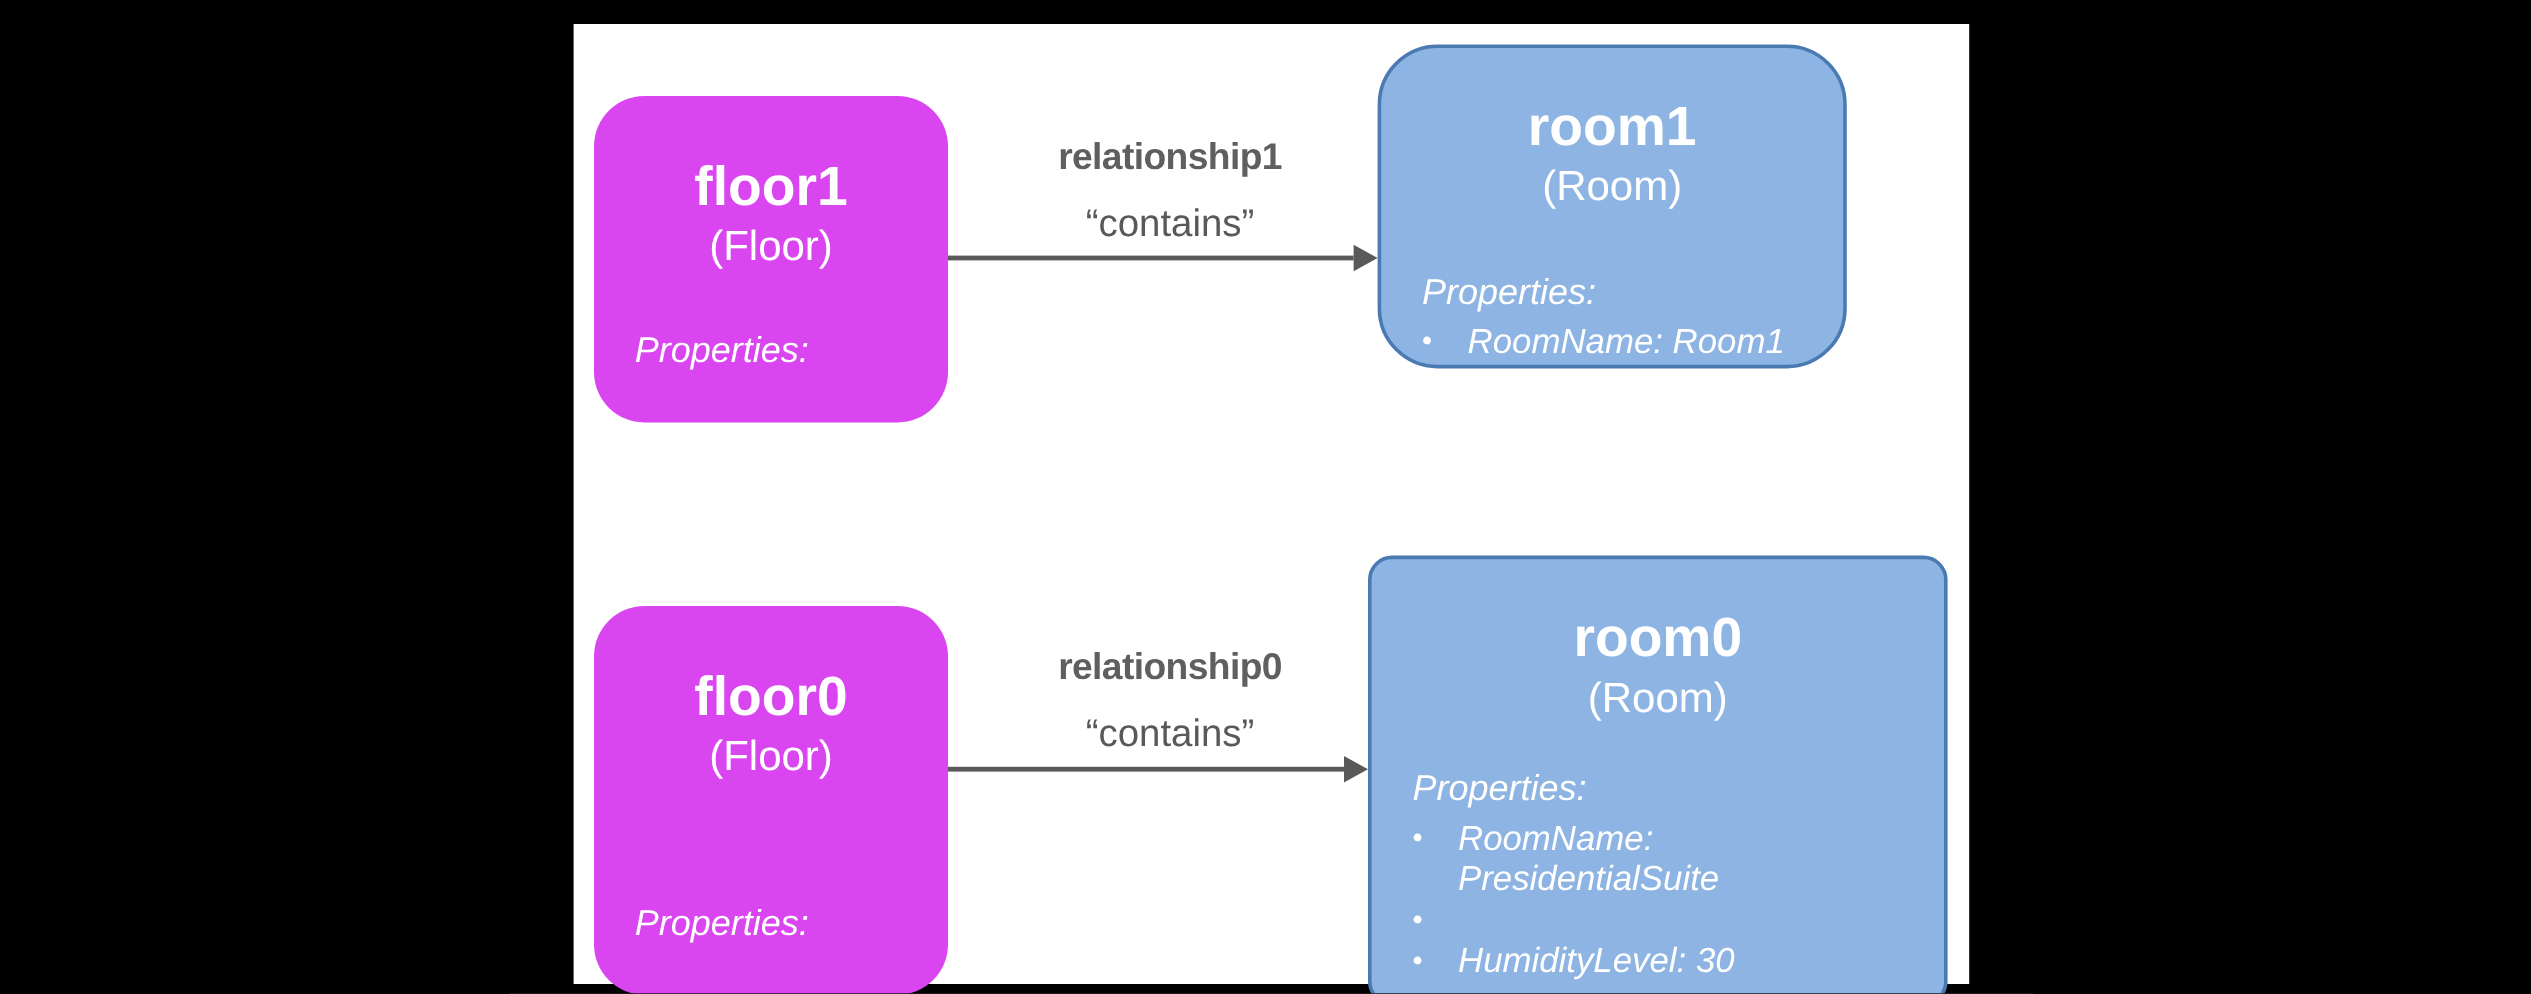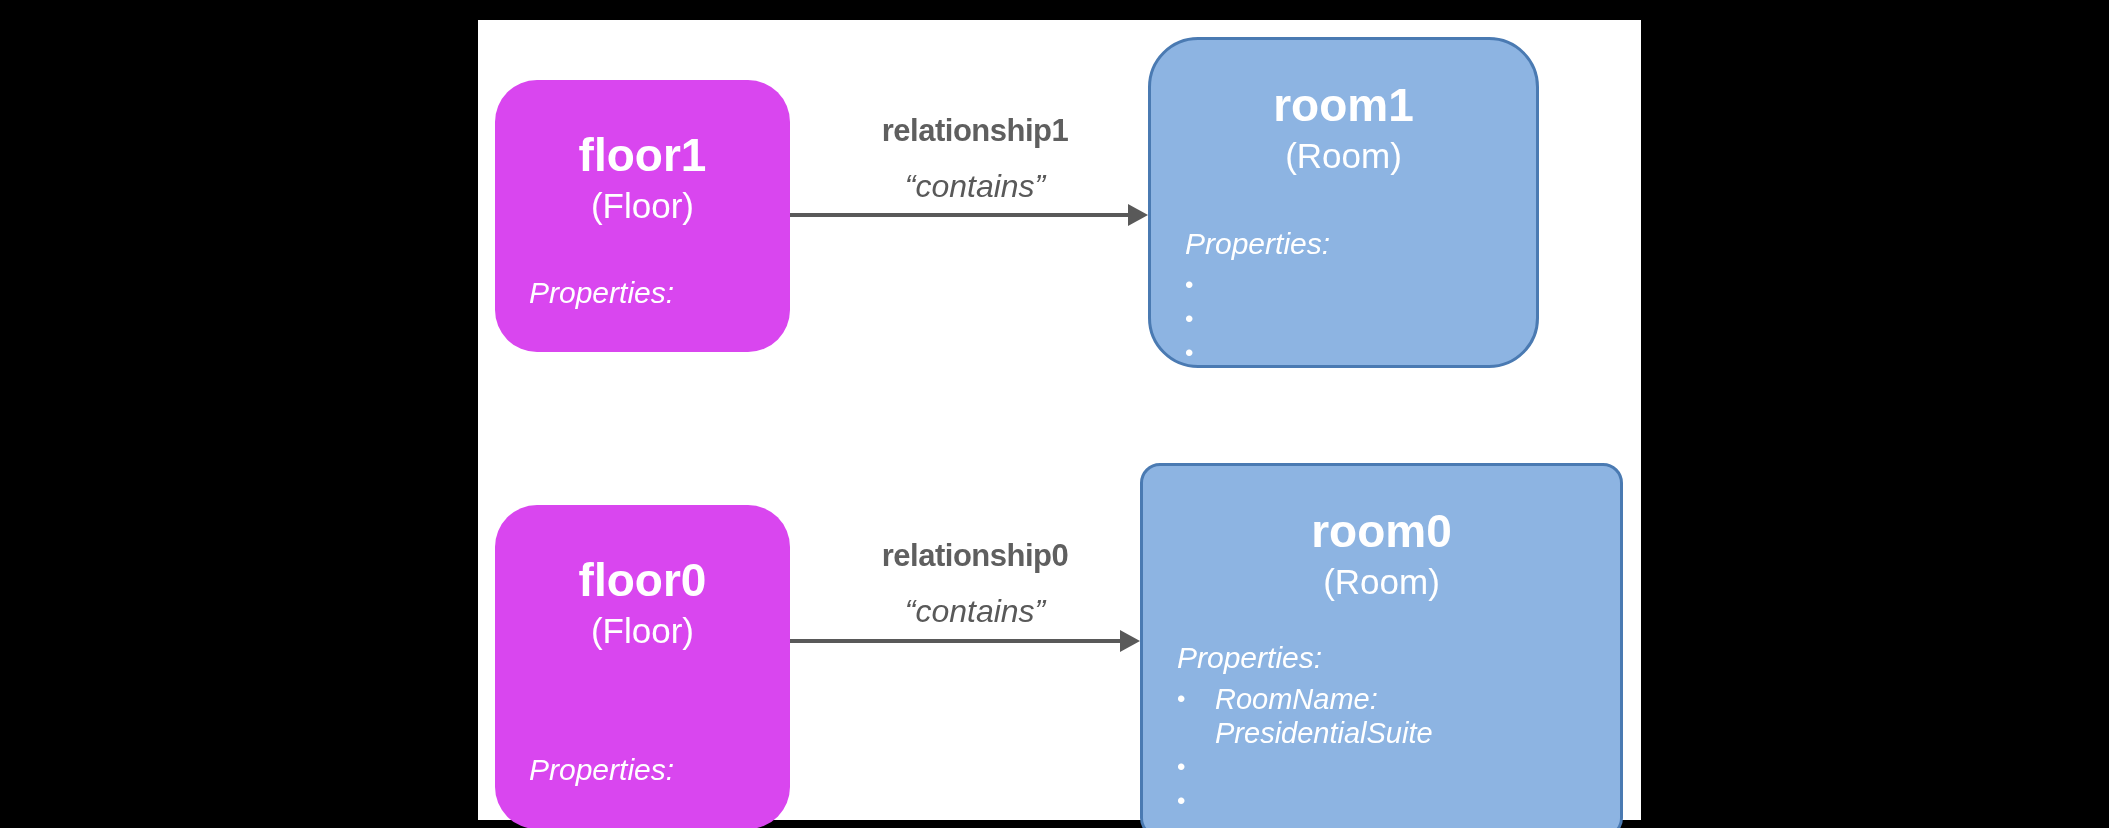--- a/index.html
+++ b/index.html
@@ -22,21 +22,21 @@
                font-size:30px;font-style:italic;}
   .props{position:absolute;left:34px;right:18px;color:#ffffff;}
   .props-label{font-size:30px;font-style:italic;line-height:40px;margin-bottom:4px;}
   .prop-item{display:flex;font-size:29px;font-style:italic;line-height:34px;}
   .prop-bullet{flex:0 0 38px;font-style:normal;font-size:24px;line-height:34px;}
 
   
   .rel-name{position:absolute;text-align:center;color:#5f5f5f;
             font-size:31px;font-weight:700;letter-spacing:-0.5px;line-height:50px;}
   .rel-tag{position:absolute;text-align:center;color:#595959;
-           font-size:32px;font-style:italic;line-height:40px;}
+           font-size:32px;line-height:40px;}
 
   
   .arrow-line{position:absolute;height:4px;background:#595959;}
   .arrow-head{position:absolute;width:0;height:0;
               border-left:20px solid #595959;
               border-top:11px solid transparent;
               border-bottom:11px solid transparent;}
 </style>
 </head>
 <body>
@@ -50,29 +50,30 @@
         <div class="node-model">(Floor)</div>
       </div>
       <div class="floor-props">Properties:</div>
     </div>
 
     <div class="rel-name" style="left:322px;top:86px;width:350px;">relationship1</div>
     <div class="rel-tag" style="left:322px;top:146px;width:350px;">“contains”</div>
     <div class="arrow-line" style="left:312px;top:193px;width:338px;"></div>
     <div class="arrow-head" style="left:650px;top:184px;"></div>
 
-    <div class="node room" style="left:670px;top:17px;width:391px;height:331px;">
+    <div class="node room" style="left:670px;top:17px;width:391px;height:270px;">
       <div class="node-head">
         <div class="node-title">room1</div>
         <div class="node-model">(Room)</div>
       </div>
       <div class="props" style="top:184px;">
         <div class="props-label">Properties:</div>
         <div class="prop-item">
           <span class="prop-bullet">•</span>
+          <span>RoomName: Room1</span>
         </div>
         <div class="prop-item">
           <span class="prop-bullet">•</span>
         </div>
         <div class="prop-item">
           <span class="prop-bullet">•</span>
         </div>
       </div>
     </div>
 
@@ -98,18 +99,19 @@
         <div class="props-label">Properties:</div>
         <div class="prop-item">
           <span class="prop-bullet">•</span>
           <span>RoomName: PresidentialSuite</span>
         </div>
         <div class="prop-item">
           <span class="prop-bullet">•</span>
         </div>
         <div class="prop-item">
           <span class="prop-bullet">•</span>
+          <span>HumidityLevel: 30</span>
         </div>
       </div>
     </div>
 
   </div>
 </div>
 
 </body></html>

